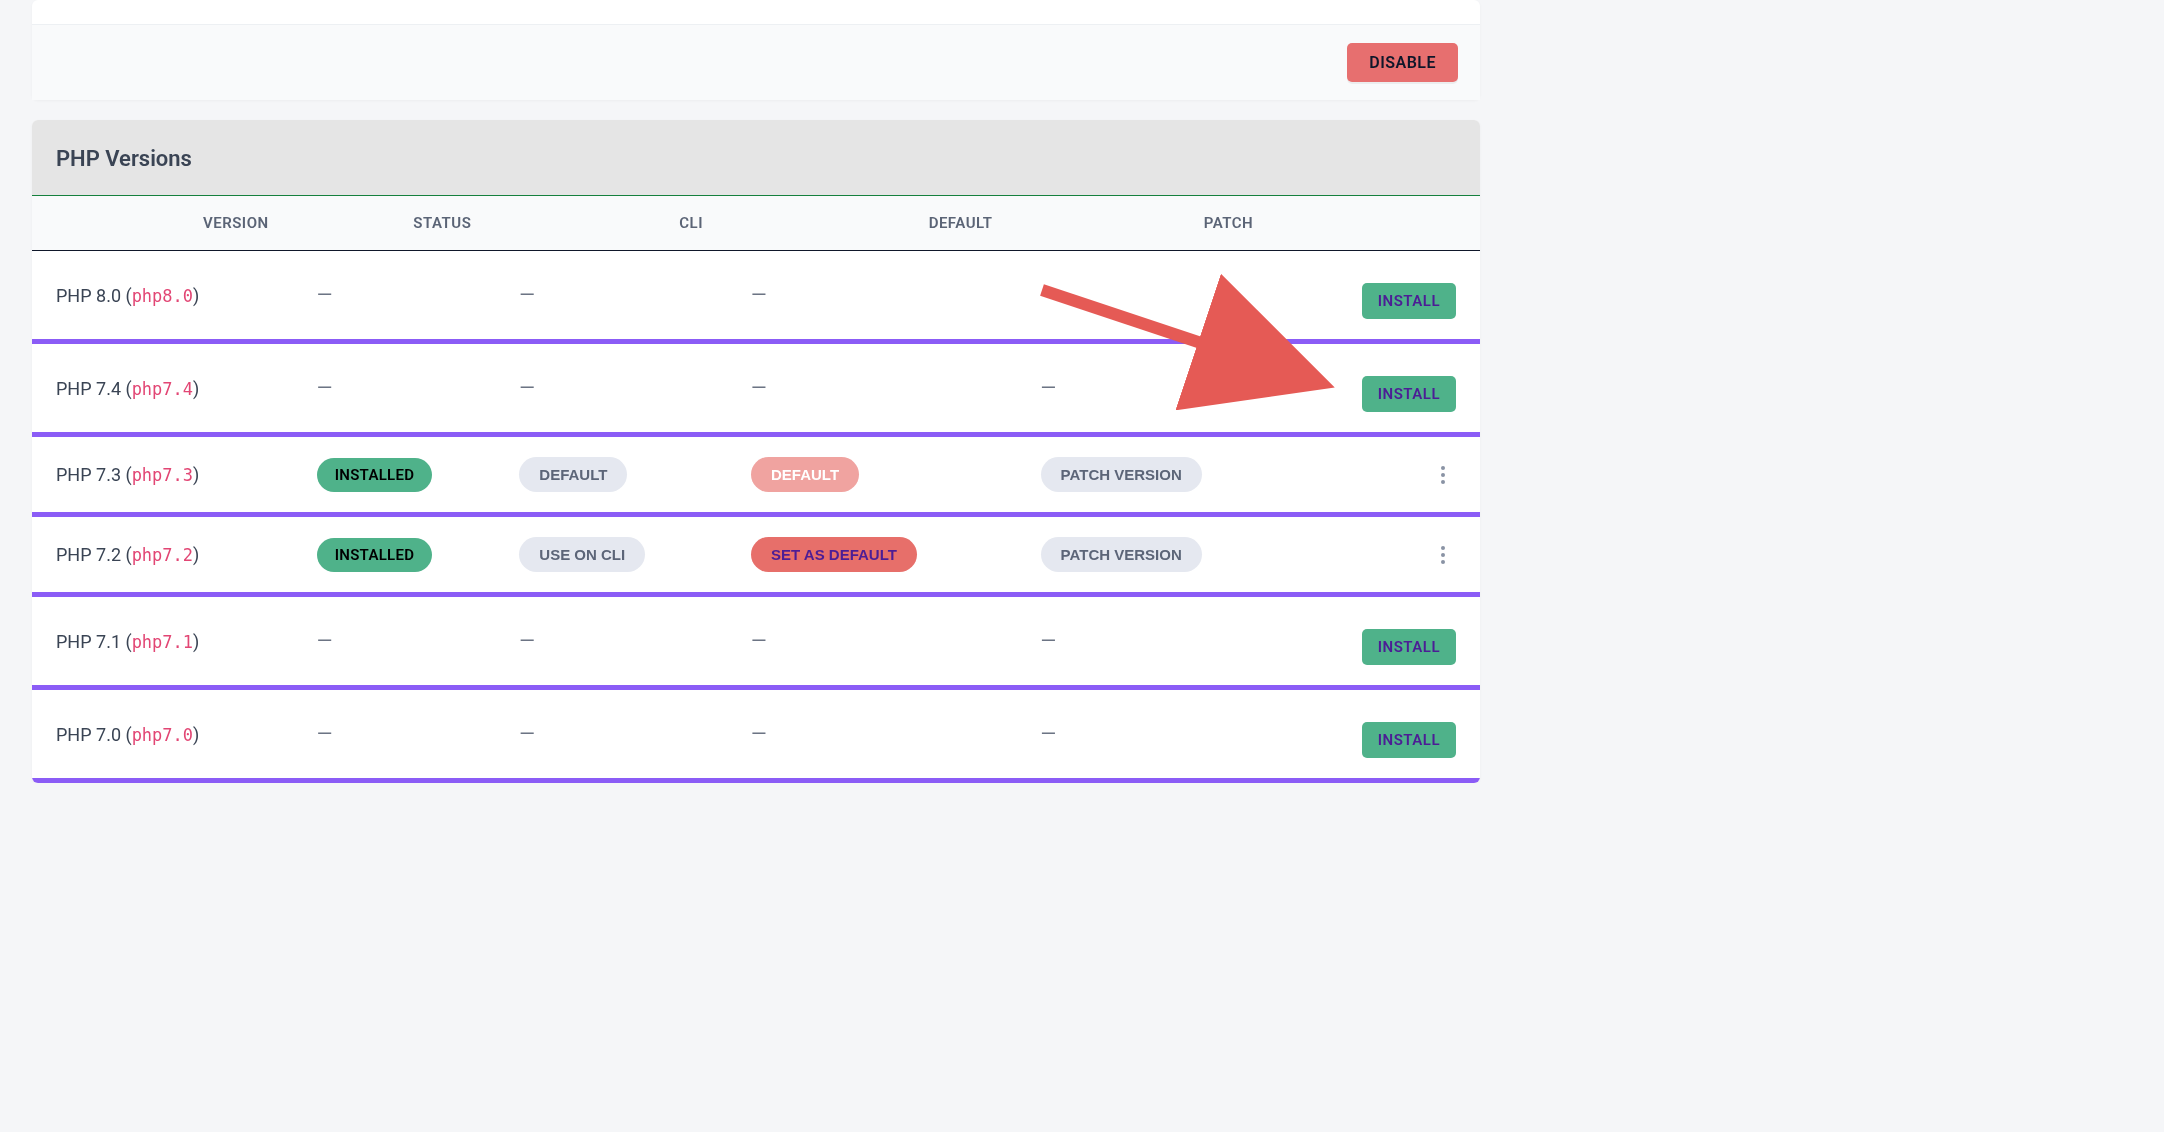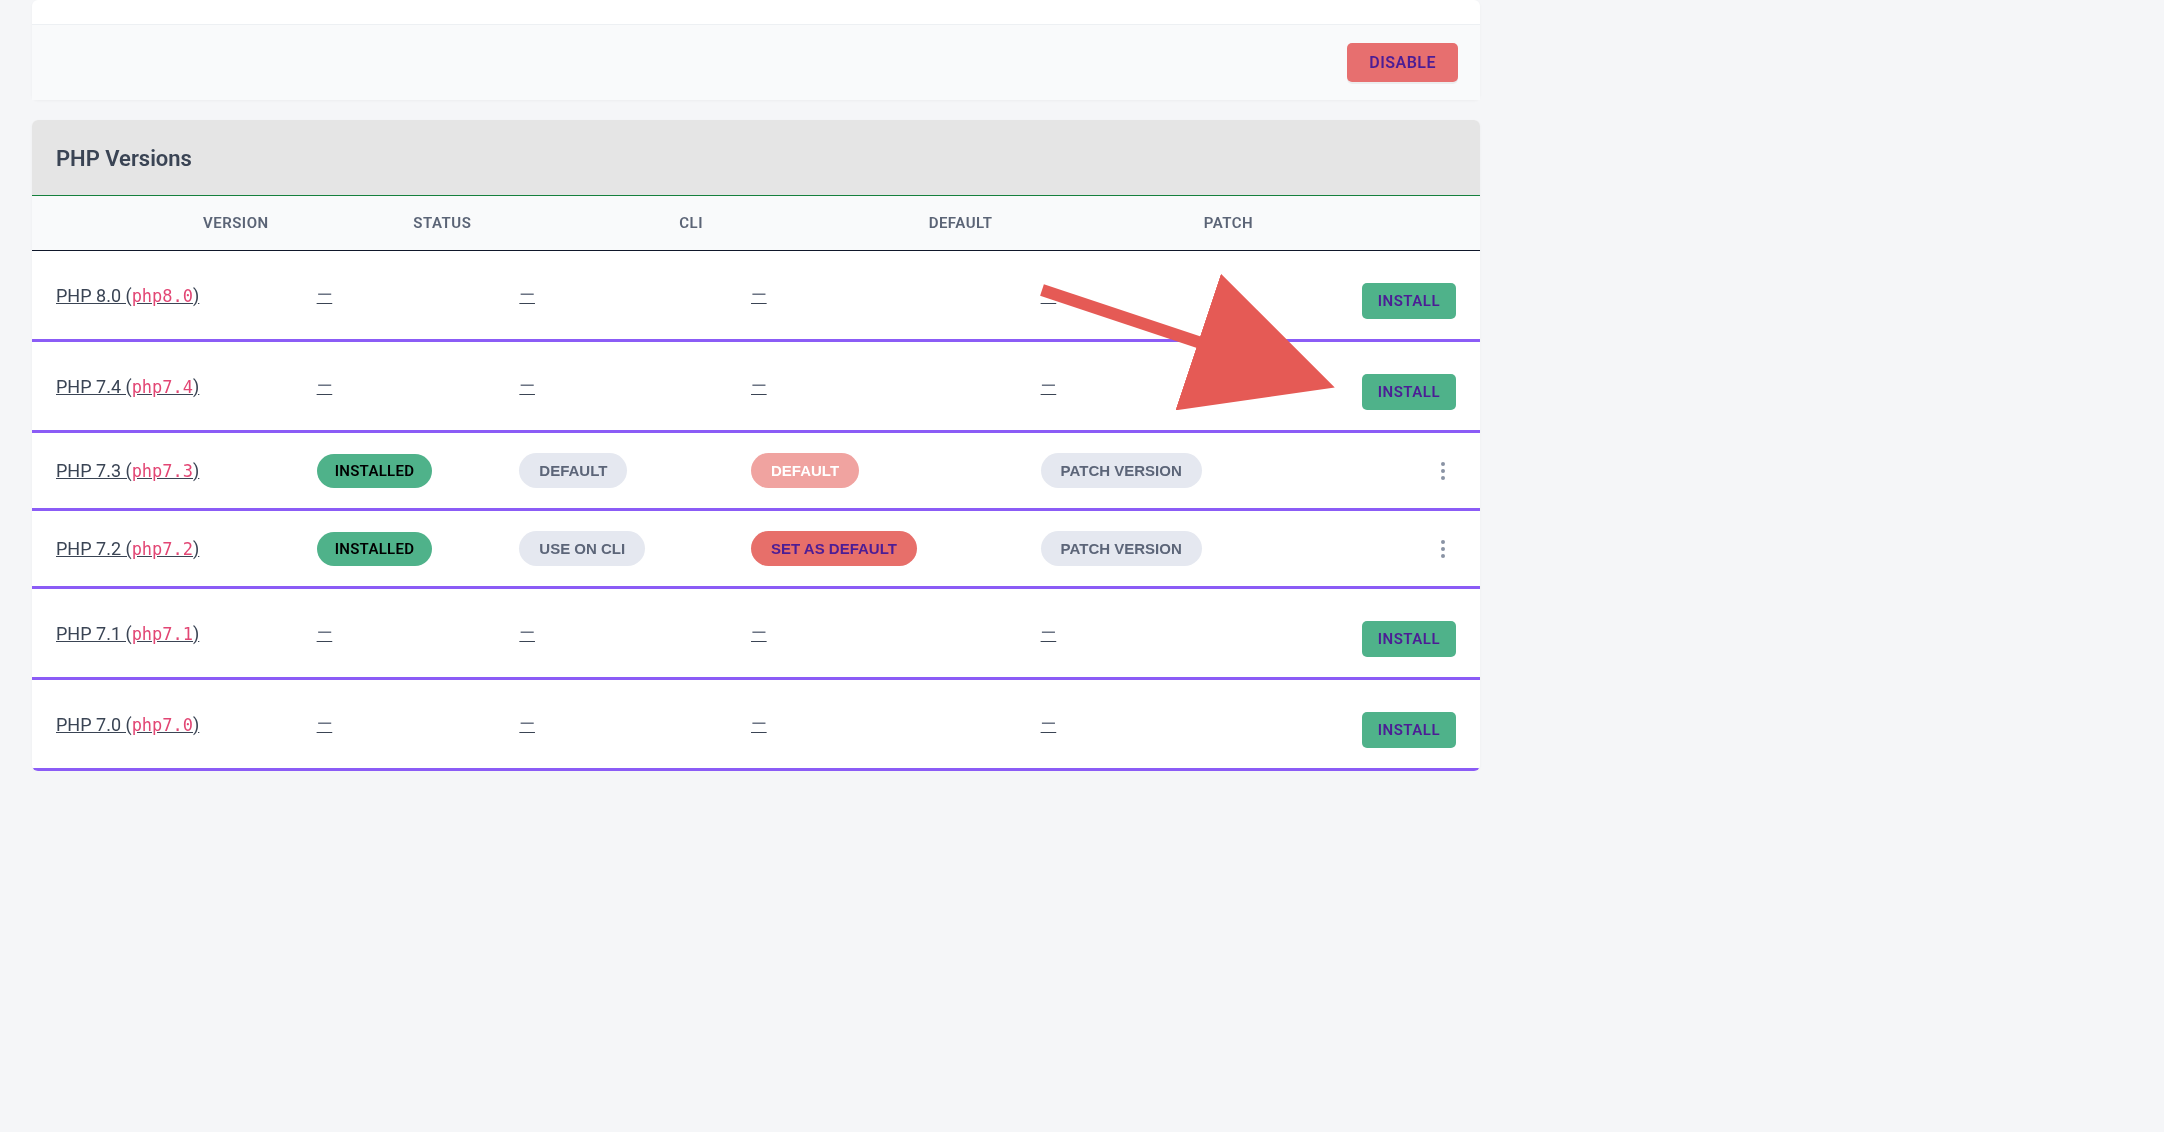--- a/index.html
+++ b/index.html
@@ -35,21 +35,21 @@
     border-radius: 5px;
     padding: 10px 22px;
     font-size: 16px;
     font-weight: 600;
     letter-spacing: 0.5px;
     cursor: pointer;
     font-family: inherit;
   }
   .btn-danger {
     background: #e76f6f;
-    color: #4c1d95;
+    color: #0f172a;
     box-shadow: 0 2px 0 rgba(0,0,0,0.05);
   }
   .btn-success {
     background: #4fb28a;
     color: #4c1d95;
     margin-top: 12px;
   }
   .btn-light {
     background: #e5e8f0;
     color: #5c6578;
@@ -84,25 +84,24 @@
     font-size: 15px;
     font-weight: 600;
     color: #5b6476;
     text-align: right;
     padding: 18px 24px;
     letter-spacing: 0.5px;
     border-bottom: 1px solid #0f172a;
   }
   tbody td {
     padding: 20px 24px;
-    border-bottom: 3px solid #8b5cf6;
+    border-bottom: 5px solid #8b5cf6;
     vertical-align: middle;
     color: #3a4454;
     font-size: 18px;
-    text-decoration: underline;
   }
   .ver-label {
     color: #3a4454;
   }
   .slug {
     color: #e24674;
     font-family: "SF Mono", Menlo, Consolas, monospace;
     font-size: 17px;
   }
   .badge {

